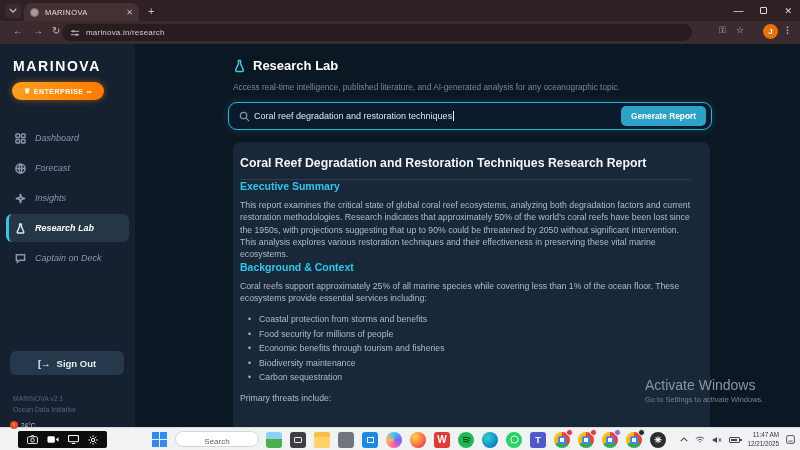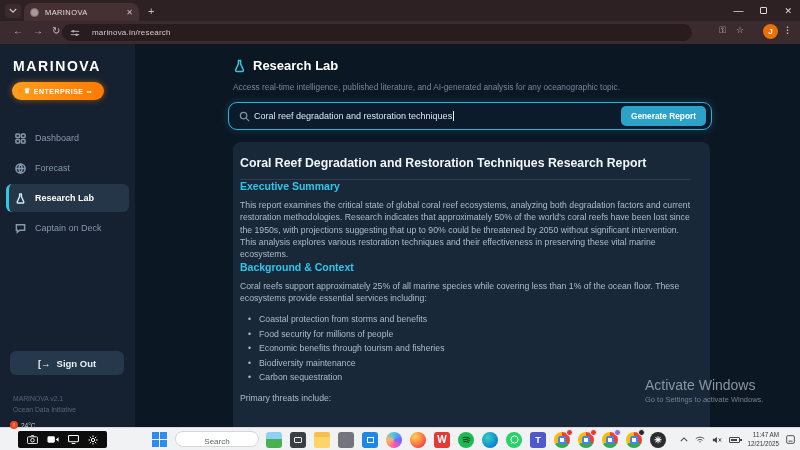--- a/index.html
+++ b/index.html
@@ -14,35 +14,35 @@
   .tab-title { font-size:7.5px; color:#e4dadb; letter-spacing:.4px; flex:1; white-space:nowrap; overflow:hidden; }
   .tab-close { font-size:8px; color:#cdbfc1; }
   .newtab-btn { position:absolute; left:148px; top:5px; font-size:11px; color:#cdbfc1; }
   .win-controls { position:absolute; right:8px; top:0; height:21px; display:flex; align-items:center; gap:17px; color:#e2d8d9; }
   .win-min { font-size:10px; }
   .win-max { width:7px; height:7px; border:1px solid #e2d8d9; border-radius:1px; }
   .win-close { font-size:9px; }
 
   .toolbar { position:absolute; left:0; top:21px; width:800px; height:23px; background:#3c2b2e; }
   .nav-arrow { position:absolute; top:4px; font-size:10px; color:#c8babc; }
-  .addr-pill { position:absolute; left:62px; right:108px; top:3px; height:17px; background:#281c1f; border-radius:9px; display:flex; align-items:center; padding:0 8px; gap:12px; }
+  .addr-pill { position:absolute; left:62px; right:108px; top:3px; height:17px; background:#281c1f; border-radius:9px; display:flex; align-items:center; padding:0 8px; gap:6px; }
   .addr-url { font-size:8px; color:#d7cccd; letter-spacing:.2px; }
   .tb-icon { position:absolute; top:4px; font-size:9px; color:#c8babc; }
   .avatar { position:absolute; right:22px; top:3px; width:15px; height:15px; border-radius:50%; background:#e8710a; color:#fff; font-size:8px; font-weight:bold; display:flex; align-items:center; justify-content:center; }
 
   
   .app { position:absolute; left:0; top:44px; width:800px; height:383px; background:#0c1724; overflow:hidden; }
 
   .sidebar { position:absolute; left:0; top:0; width:135px; height:100%; background:#152130; }
   .brand { position:absolute; left:13px; top:14px; font-size:14px; font-weight:bold; color:#ffffff; letter-spacing:1.6px; }
   .ent-pill { position:absolute; left:12px; top:38px; width:92px; height:18px; border-radius:9px;
     background:linear-gradient(90deg,#ff9d1d,#ff7a00); display:flex; align-items:center; justify-content:center; gap:3px;
     color:#fff; font-size:7px; font-weight:bold; letter-spacing:.5px; box-shadow:0 0 6px rgba(255,140,0,.5); }
   .nav { position:absolute; left:6px; top:80px; width:123px; }
-  .nav-item { height:28px; margin-bottom:2px; display:flex; align-items:center; gap:9px; padding-left:9px; border-radius:6px; color:#8798ab; font-size:9px; }
+  .nav-item { height:28px; margin-bottom:2px; display:flex; align-items:center; gap:9px; padding-left:9px; border-radius:6px; color:#8798ab; font-size:9px;font-style:italic; }
   .nav-item svg { width:11px; height:11px; stroke:#8798ab; fill:none; stroke-width:1.6; flex:0 0 auto; }
   .nav-item.active { background:#243648; color:#ffffff; font-weight:bold; border-left:3px solid #38c6e3; padding-left:6px; }
   .nav-item.active svg { stroke:#cfe8f4; }
   .signout { position:absolute; left:10px; top:307px; width:114px; height:24px; background:#26384b; border-radius:6px;
     display:flex; align-items:center; justify-content:center; gap:6px; color:#e8eef5; font-size:9.5px; font-weight:bold; }
   .side-footer { position:absolute; left:13px; top:350px; font-size:6.8px; color:#53657b; line-height:1.6; }
 
   .main { position:absolute; left:135px; top:0; right:0; height:100%; }
   .page-head { position:absolute; left:98px; top:14px; display:flex; align-items:center; gap:7px; }
   .page-title { font-size:13px; font-weight:bold; color:#fff; }
@@ -149,20 +149,26 @@
           </svg>
         <span>Dashboard</span>
       </div>
       <div class="nav-item">
         <svg viewBox="0 0 12 12">
             <circle cx="6" cy="6" r="5"></circle>
             <path d="M1 6 H11 M6 1 C3.8 3.5 3.8 8.5 6 11 C8.2 8.5 8.2 3.5 6 1"></path>
           </svg>
         <span>Forecast</span>
       </div>
+      <div class="nav-item">
+        <svg viewBox="0 0 12 12">
+            <path d="M6 1 L7 5 L11 6 L7 7 L6 11 L5 7 L1 6 L5 5 Z"></path>
+          </svg>
+        <span>Insights</span>
+      </div>
       <div class="nav-item active">
         <svg viewBox="0 0 12 12">
             <path d="M4.5 1 H7.5 M5 1 V4 L2.5 9.5 C2.2 10.4 2.8 11 3.6 11 H8.4 C9.2 11 9.8 10.4 9.5 9.5 L7 4 V1"></path>
           </svg>
         <span>Research Lab</span>
       </div>
       <div class="nav-item">
         <svg viewBox="0 0 12 12">
             <path d="M1.5 2 H10.5 V8 H5 L2.5 10 V8 H1.5 Z"></path>
           </svg>

